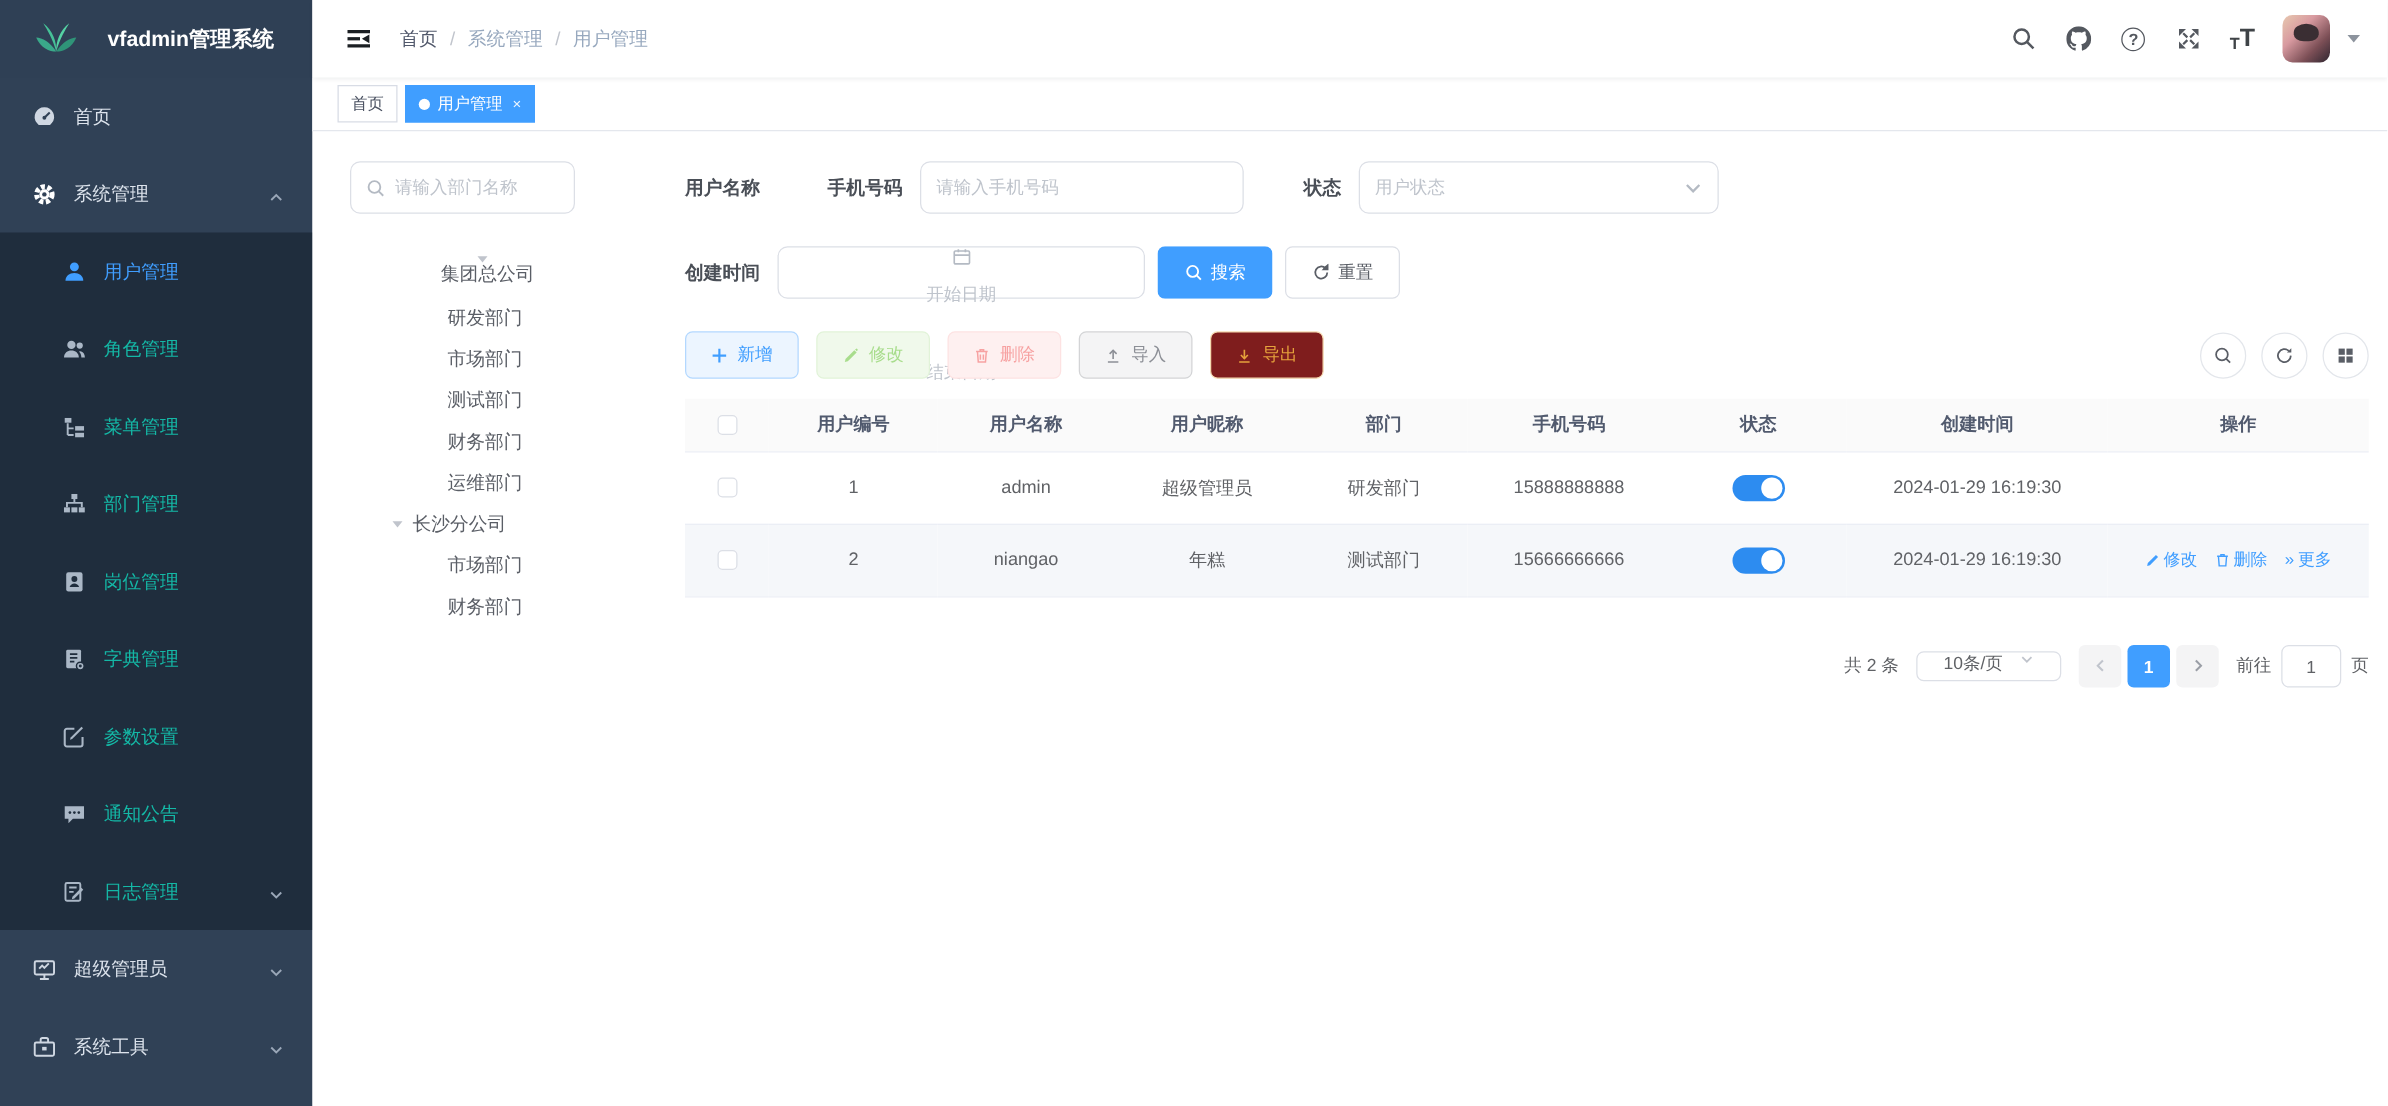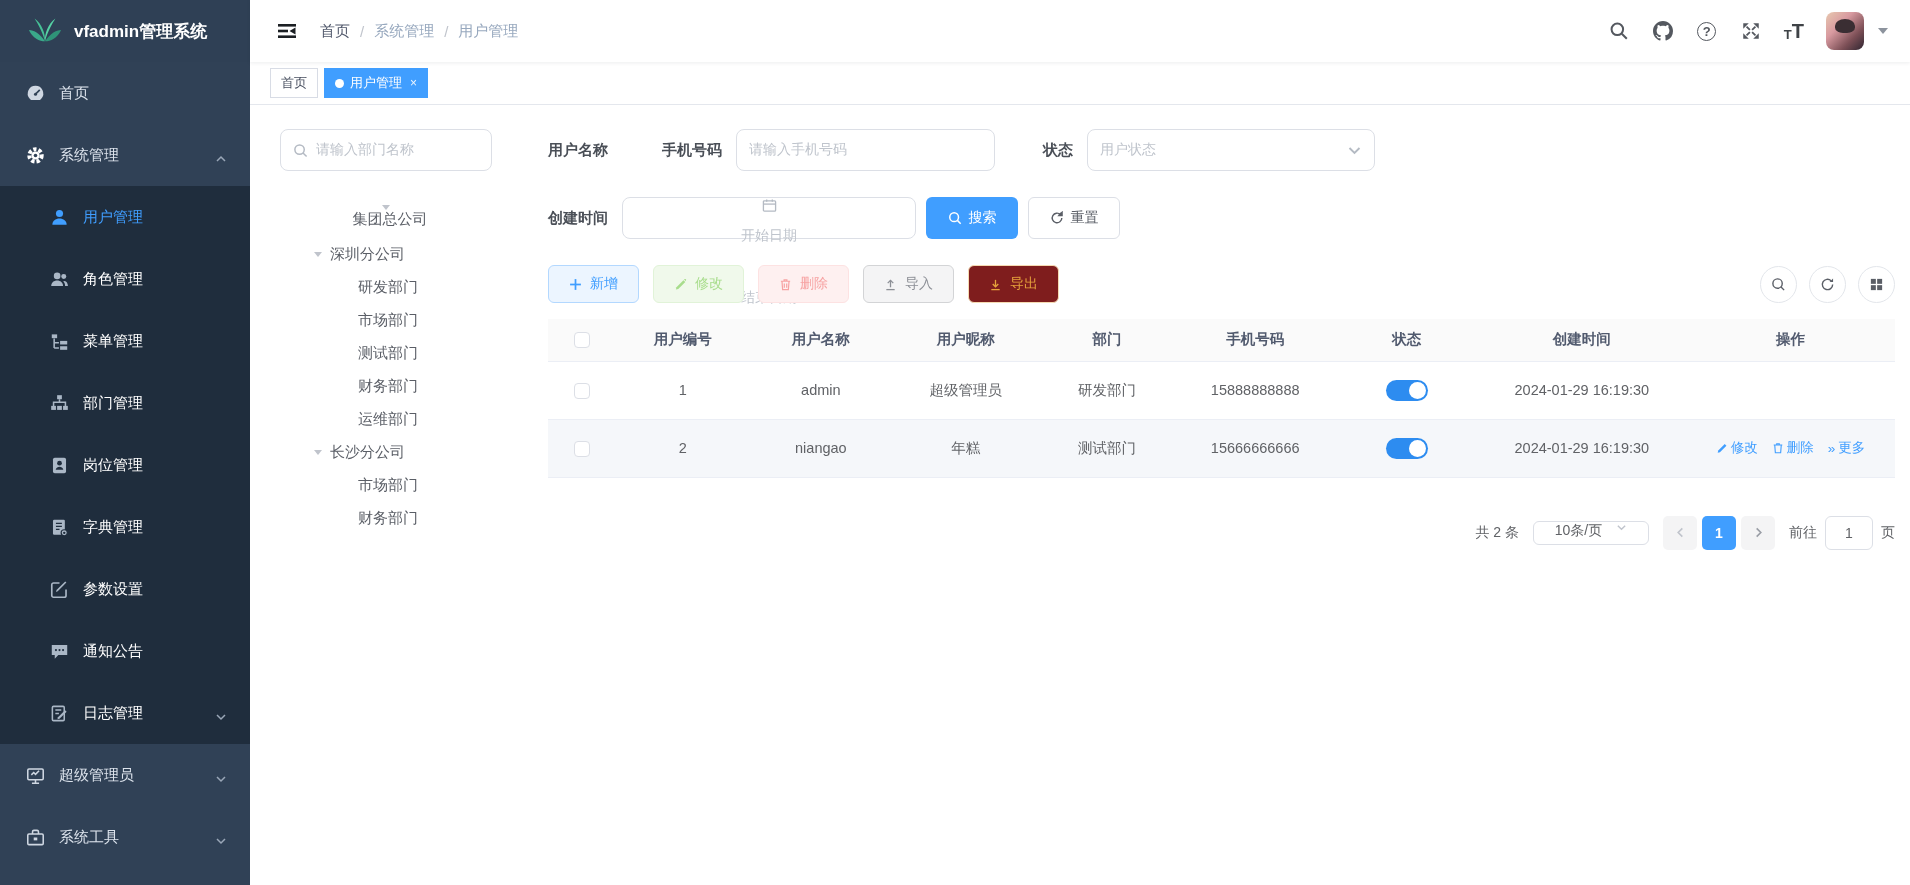--- a/index.html
+++ b/index.html
@@ -1,27 +1,27 @@
 <!DOCTYPE html>
 <html><head>
 <meta charset="utf-8">
 <style>
   * { margin:0; padding:0; box-sizing:border-box; }
   html,body { width:1910px; height:885px; overflow:hidden; font-family:"Liberation Sans","DejaVu Sans",sans-serif; background:#fff; }
   .app { display:flex; width:1910px; height:885px; }
 
   
   .sidebar { width:250px; height:885px; background:#304156; flex:0 0 250px; overflow:hidden; }
-  .logo { height:62px; display:flex; align-items:center; padding-left:28px; gap:12px; background:#2f4055; }
+  .logo { height:62px; display:flex; align-items:center; padding-left:28px; gap:24px; background:#2f4055; }
   .logo-title { color:#fff; font-size:17px; font-weight:bold; white-space:nowrap; }
   .s-item { height:62px; display:flex; align-items:center; padding-left:26px; gap:14px; color:#dce3ec; font-size:15px; cursor:pointer; position:relative; }
   .s-item .micon { width:19px; height:19px; display:inline-flex; color:#cfd7e2; }
   .s-item .micon svg { width:19px; height:19px; }
   .submenu { background:#1f2d3d; }
-  .submenu .s-item { padding-left:50px; color:#ffffff; }
+  .submenu .s-item { padding-left:50px; color:#14b8a6; }
   .submenu .s-item .micon { color:#aab7c6; }
   .s-item.active { color:#409eff; }
   .s-item.active .micon { color:#409eff; }
   .chev { position:absolute; right:24px; width:10px; height:10px; }
   .chev svg { width:10px; height:10px; stroke:#9aa7b8; }
 
   
   .main { flex:1; display:flex; flex-direction:column; background:#fff; min-width:0; }
 
   
@@ -52,21 +52,21 @@
 
   
   .content { padding:24px 15px 0 30px; display:flex; gap:56px; }
   .left-col { width:212px; flex:0 0 212px; }
   .right-col { flex:1; min-width:0; }
 
   
   .inp { display:flex; align-items:center; height:42px; border:1px solid #dcdfe6; border-radius:8px; background:#fff; padding:0 12px; gap:8px; }
   .inp .ph { color:#bfc4cc; font-size:14px; }
   .inp svg { width:15px; height:15px; color:#b4bac3; flex:0 0 auto; }
-  .dept-search { width:212px; }
+  .dept-search { width:180px; }
 
   
   .tree { margin-top:34px; font-size:15px; color:#5a5e66; }
   .tnode { display:flex; align-items:center; height:33px; cursor:pointer; }
   .tcaret { width:0; height:0; border-top:5px solid #c0c4cc; border-left:4.5px solid transparent; border-right:4.5px solid transparent; margin-right:8px; }
   .lv0 { padding-left:8px;flex-direction:column; } .lv1 { padding-left:34px; } .lv2 { padding-left:78px; }
 
   
   .frm-row { display:flex; align-items:center; margin-bottom:26px; }
   .flabel { font-weight:bold; color:#4a4f57; font-size:15px; margin-right:14px; white-space:nowrap; }
@@ -368,24 +368,20 @@
           <svg viewBox="0 0 16 16" fill="none" stroke="currentColor" stroke-width="1.6">
               <circle cx="7" cy="7" r="5"></circle>
               <line x1="10.7" y1="10.7" x2="14.5" y2="14.5"></line>
             </svg>
           <span class="ph">请输入部门名称</span>
         </div>
         <div class="tree">
           <div class="tnode lv0">
               <span class="tcaret"></span>
               <span>集团总公司</span>
-            </div>
-          <div class="tnode lv1">
-              <span class="tcaret"></span>
-              <span>深圳分公司</span>
             </div>
           <div class="tnode lv2">
               <span>研发部门</span>
             </div>
           <div class="tnode lv2">
               <span>市场部门</span>
             </div>
           <div class="tnode lv2">
               <span>测试部门</span>
             </div>

